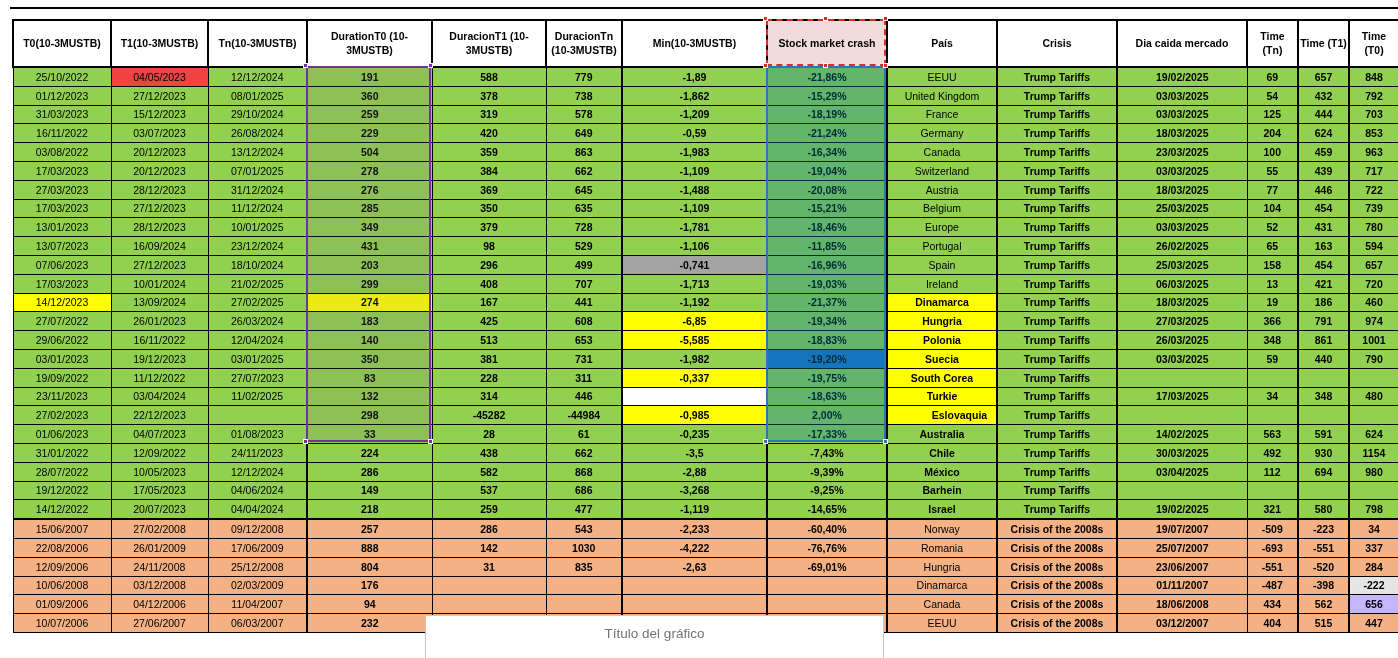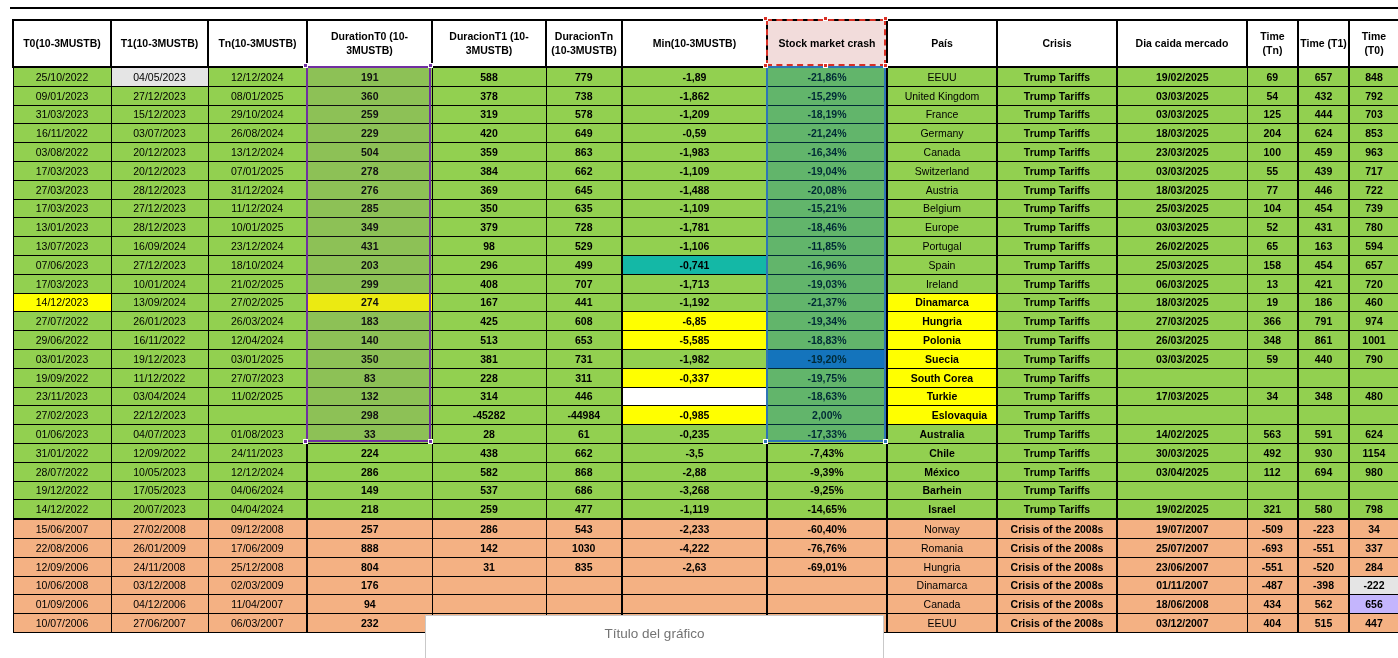--- a/index.html
+++ b/index.html
@@ -69,36 +69,36 @@
           <th>Crisis</th>
           <th>Dia caida mercado</th>
           <th>Time (Tn)</th>
           <th>Time (T1)</th>
           <th>Time (T0)</th>
         </tr>
       </thead>
     <tbody id="body">
         <tr class="datarow">
           <td style="background: rgb(146, 208, 80);">25/10/2022</td>
-          <td style="background: #e5e5e5;">04/05/2023</td>
+          <td style="background: #ef4444;">04/05/2023</td>
           <td style="background: rgb(146, 208, 80);">12/12/2024</td>
           <td class="bl2 bold" style="background: rgb(146, 208, 80);">191</td>
           <td class="bold" style="background: rgb(146, 208, 80);">588</td>
           <td class="bold" style="background: rgb(146, 208, 80);">779</td>
           <td class="bl2 bold" style="background: rgb(146, 208, 80);">-1,89</td>
           <td class="bl2 bold" style="background: rgb(146, 208, 80);">-21,86%</td>
           <td class="bl2" style="background: rgb(146, 208, 80);">EEUU</td>
           <td class="bl2 bold" style="background: rgb(146, 208, 80);">Trump Tariffs</td>
           <td class="bl2 bold" style="background: rgb(146, 208, 80);">19/02/2025</td>
           <td class="bold" style="background: rgb(146, 208, 80);">69</td>
           <td class="bl2 bold" style="background: rgb(146, 208, 80);">657</td>
           <td class="bl2 br2 bold" style="background: rgb(146, 208, 80);">848</td>
         </tr>
         <tr class="datarow">
-          <td style="background: rgb(146, 208, 80);">09/01/2023</td>
+          <td style="background: rgb(146, 208, 80);">01/12/2023</td>
           <td style="background: rgb(146, 208, 80);">27/12/2023</td>
           <td style="background: rgb(146, 208, 80);">08/01/2025</td>
           <td class="bl2 bold" style="background: rgb(146, 208, 80);">360</td>
           <td class="bold" style="background: rgb(146, 208, 80);">378</td>
           <td class="bold" style="background: rgb(146, 208, 80);">738</td>
           <td class="bl2 bold" style="background: rgb(146, 208, 80);">-1,862</td>
           <td class="bl2 bold" style="background: rgb(146, 208, 80);">-15,29%</td>
           <td class="bl2" style="background: rgb(146, 208, 80);">United Kingdom</td>
           <td class="bl2 bold" style="background: rgb(146, 208, 80);">Trump Tariffs</td>
           <td class="bl2 bold" style="background: rgb(146, 208, 80);">03/03/2025</td>
@@ -234,21 +234,21 @@
           <td class="bl2 bold" style="background: rgb(146, 208, 80);">163</td>
           <td class="bl2 br2 bold" style="background: rgb(146, 208, 80);">594</td>
         </tr>
         <tr class="datarow">
           <td style="background: rgb(146, 208, 80);">07/06/2023</td>
           <td style="background: rgb(146, 208, 80);">27/12/2023</td>
           <td style="background: rgb(146, 208, 80);">18/10/2024</td>
           <td class="bl2 bold" style="background: rgb(146, 208, 80);">203</td>
           <td class="bold" style="background: rgb(146, 208, 80);">296</td>
           <td class="bold" style="background: rgb(146, 208, 80);">499</td>
-          <td class="bl2 bold" style="background: #14b8a6;">-0,741</td>
+          <td class="bl2 bold" style="background: #a3a3a3;">-0,741</td>
           <td class="bl2 bold" style="background: rgb(146, 208, 80);">-16,96%</td>
           <td class="bl2" style="background: rgb(146, 208, 80);">Spain</td>
           <td class="bl2 bold" style="background: rgb(146, 208, 80);">Trump Tariffs</td>
           <td class="bl2 bold" style="background: rgb(146, 208, 80);">25/03/2025</td>
           <td class="bold" style="background: rgb(146, 208, 80);">158</td>
           <td class="bl2 bold" style="background: rgb(146, 208, 80);">454</td>
           <td class="bl2 br2 bold" style="background: rgb(146, 208, 80);">657</td>
         </tr>
         <tr class="datarow">
           <td style="background: rgb(146, 208, 80);">17/03/2023</td>

